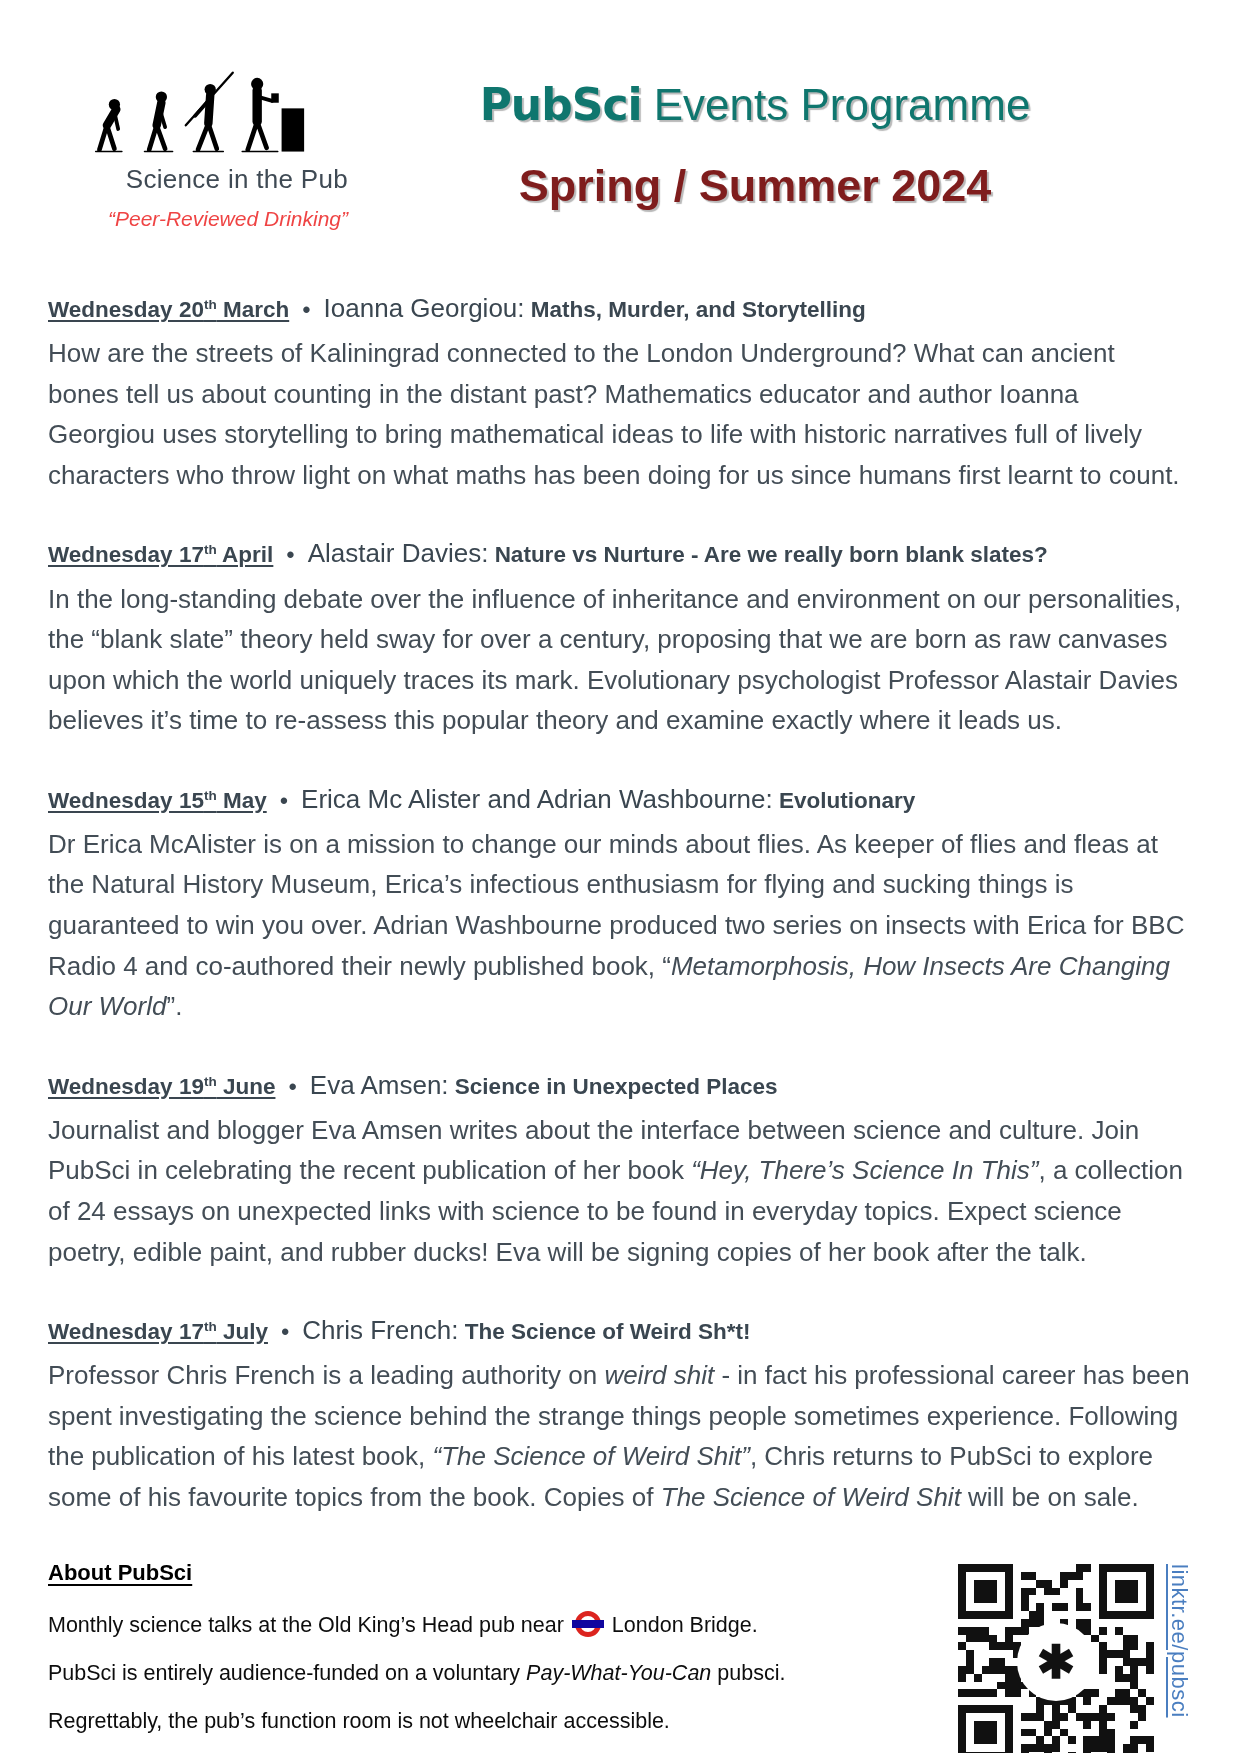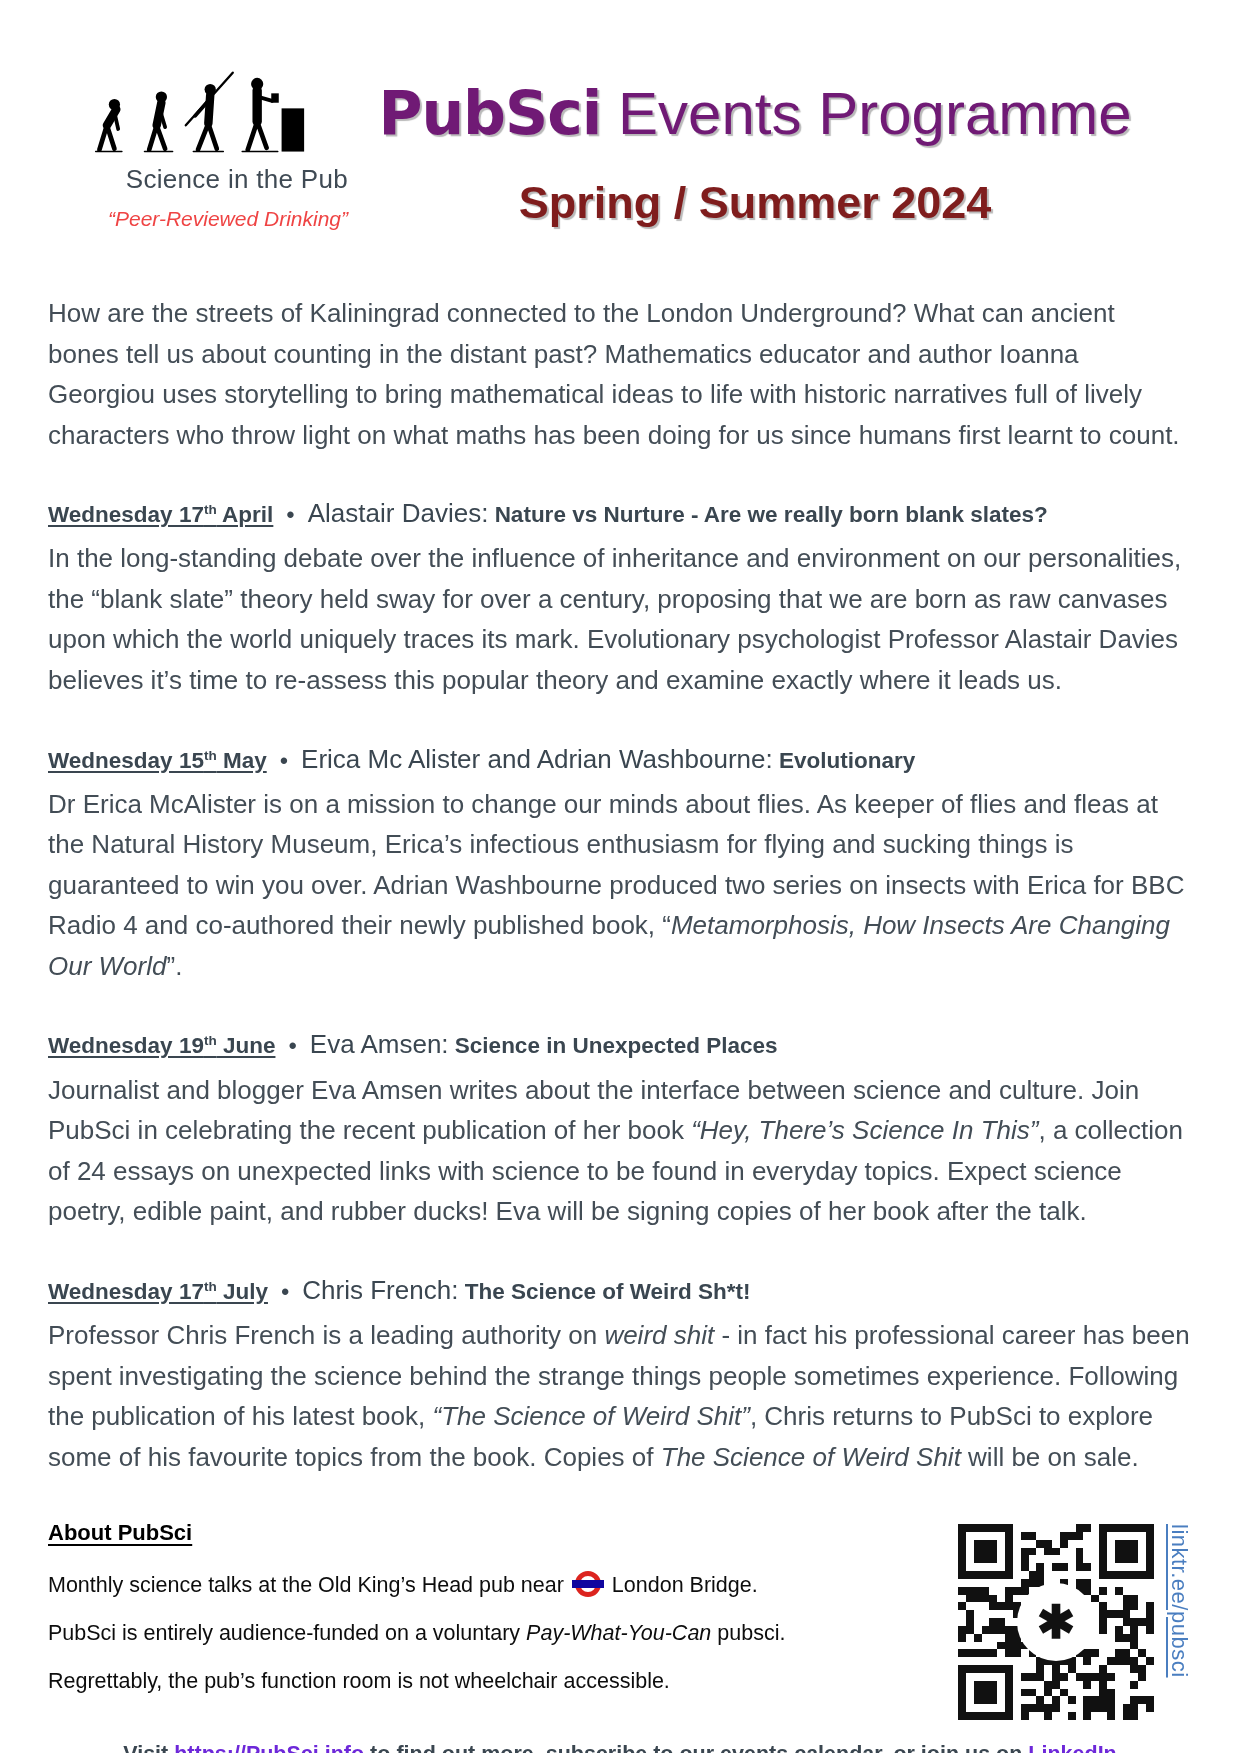--- a/index.html
+++ b/index.html
@@ -9,21 +9,21 @@
     font-family:"Liberation Sans",sans-serif;
     background:#fff;position:relative;overflow:hidden;
   }
   
   header{display:flex;align-items:flex-start;}
   .logo-block{width:300px;text-align:right;flex:0 0 auto;padding-top:2px;}
   .logo-block svg{display:block;margin:0 auto;}
   .logo-name{font-size:26px;color:#3f4a54;margin-top:2px;letter-spacing:.3px;}
   .logo-tagline{font-size:21px;font-style:italic;color:#ef4444;margin-top:12px;}
   .title-block{flex:1;text-align:center;padding-top:18px;padding-right:30px;}
-  .main-title{font-size:60px;font-weight:400;color:#701a75;margin:0;line-height:1.05;
+  .main-title{font-size:44px;font-weight:400;color:#0f766e;margin:0;line-height:1.05;
     text-shadow:2px 2px 1px #b9b9b9;}
   .main-title .brand{font-family:"DejaVu Sans",sans-serif;font-weight:700;letter-spacing:-1px;}
   .subtitle{font-size:45px;color:#7f1d1d;margin-top:32px;text-shadow:2px 2px 1px #b9b9b9;font-weight:bold;}
   
   .events{margin-top:62px;}
   .event{margin-bottom:43px;}
   .event-heading{font-size:22.5px;color:#3a4650;line-height:1.2;}
   .event-heading .date{font-weight:700;text-decoration:underline;text-underline-offset:3px;}
   .event-heading sup{font-size:60%;line-height:0;}
   .event-heading .sep{margin:0 7px;font-weight:700;}
@@ -93,20 +93,23 @@
       <div class="logo-tagline">“Peer-Reviewed Drinking”</div>
     </div>
     <div class="title-block">
       <h1 class="main-title"><span class="brand">PubSci</span><span> Events Programme</span></h1>
       <div class="subtitle">Spring / Summer 2024</div>
     </div>
   </header>
 
   <main class="events" id="events">
     <section class="event">
+      <div class="event-heading">
+        <span class="date">Wednesday 20<sup>th</sup> March</span><span class="sep"> • </span><span class="speaker">Ioanna Georgiou:</span> <span class="talk">Maths, Murder, and Storytelling</span>
+      </div>
       <p><span>How are the streets of Kaliningrad connected to the London Underground? What can ancient bones tell us about counting in the distant past? Mathematics educator and author Ioanna Georgiou uses storytelling to bring mathematical ideas to life with historic narratives full of lively characters who throw light on what maths has been doing for us since humans first learnt to count.</span></p>
     </section>
 
     <section class="event">
       <div class="event-heading">
         <span class="date">Wednesday 17<sup>th</sup> April</span><span class="sep"> • </span><span class="speaker">Alastair Davies:</span> <span class="talk">Nature vs Nurture - Are we really born blank slates?</span>
       </div>
       <p><span>In the long-standing debate over the influence of inheritance and environment on our personalities, the “blank slate” theory held sway for over a century, proposing that we are born as raw canvases upon which the world uniquely traces its mark. Evolutionary psychologist Professor Alastair Davies believes it’s time to re-assess this popular theory and examine exactly where it leads us.</span></p>
     </section>
 

